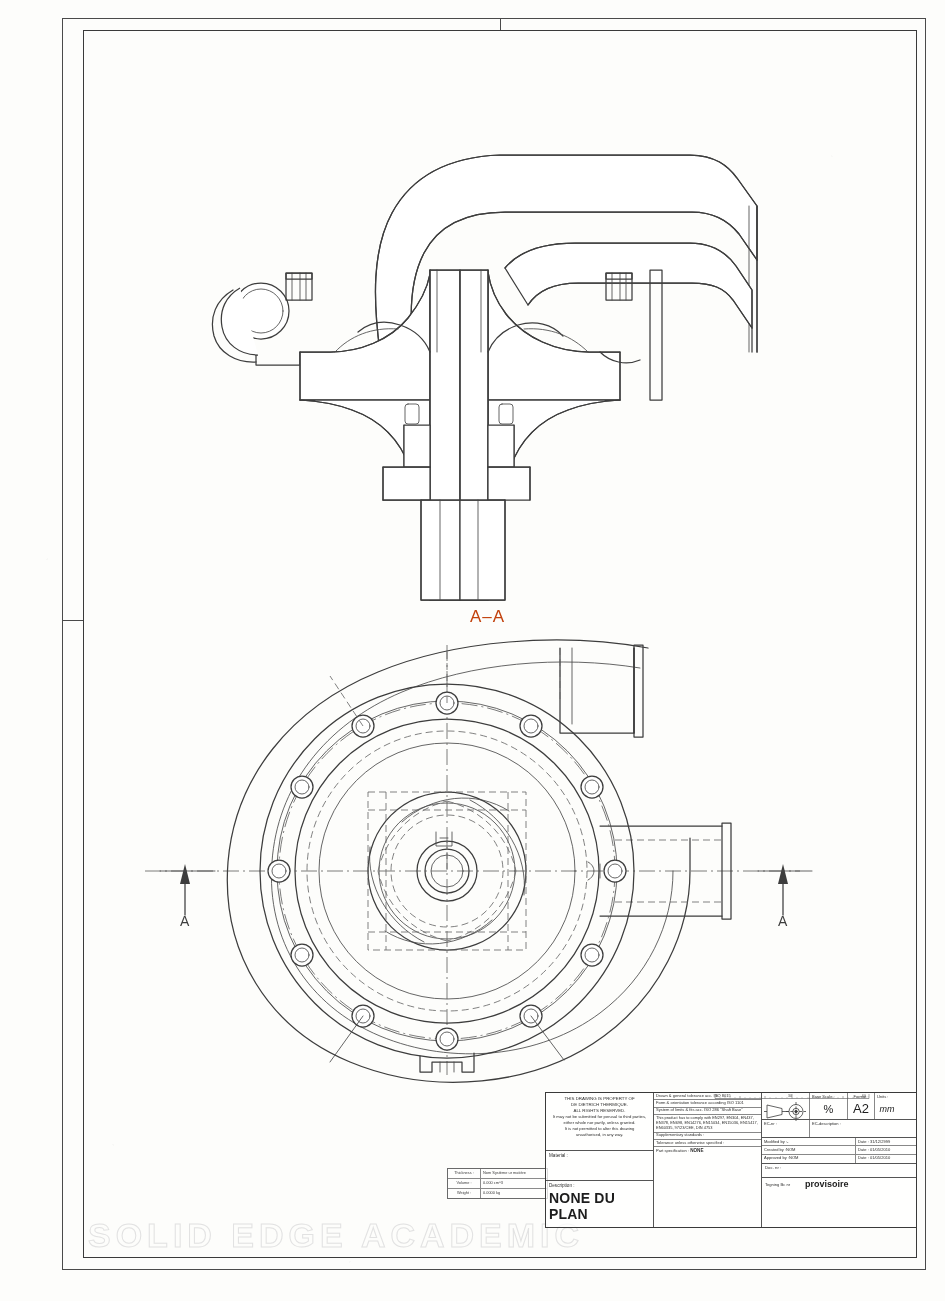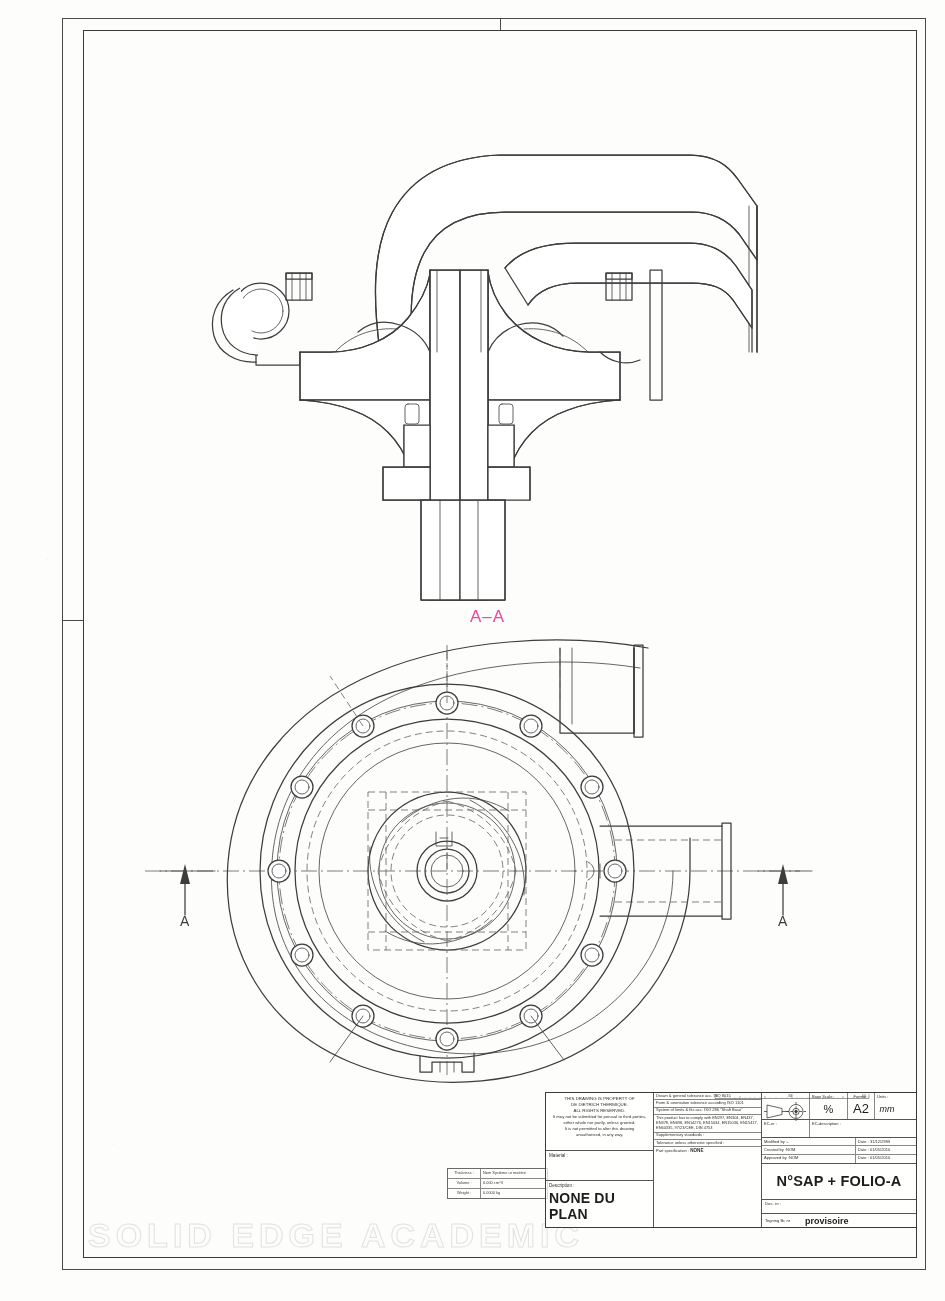--- a/index.html
+++ b/index.html
@@ -67,21 +67,21 @@
   .dwg .cen  { fill:none; stroke:#5a5a5a; stroke-width:0.8; stroke-dasharray:16 4 2 4; }
   .dwg .hid  { fill:none; stroke:#6a6a6a; stroke-width:0.85; stroke-dasharray:7 4; }
   .dwg .fil  { fill:#ffffff; stroke:#3d3d3d; stroke-width:1.25; stroke-linejoin:round; }
   .dwg .arrow{ fill:#3d3d3d; stroke:none; }
 
   
   .sec-label{
     position:absolute;
     font-family:"Liberation Sans", sans-serif;
     font-size:17px;
-    color:#ec4899;
+    color:#c2410c;
     letter-spacing:1px;
   }
   .sec-arrow-label{
     position:absolute;
     font-family:"Liberation Sans", sans-serif;
     font-size:14px;
     color:#3d3d3d;
   }
 
   
@@ -746,21 +746,20 @@
         <div class="an">
           <span>Approved by :</span><span>NOM</span>
         </div>
         <div class="ad">
           <span>Date :</span>
           <span>01/05/2010</span>
         </div>
       </div>
     </div>
 
-    <div class="tbr-sap">N°SAP + FOLIO-A</div>
 
     <div class="tbr-doc">
       <span>Doc. nr :</span>
       <span></span>
     </div>
 
     <div class="tbr-teg">
       <span>Tegning Bc nr</span>
       <span class="prov">provisoire</span>
     </div>

